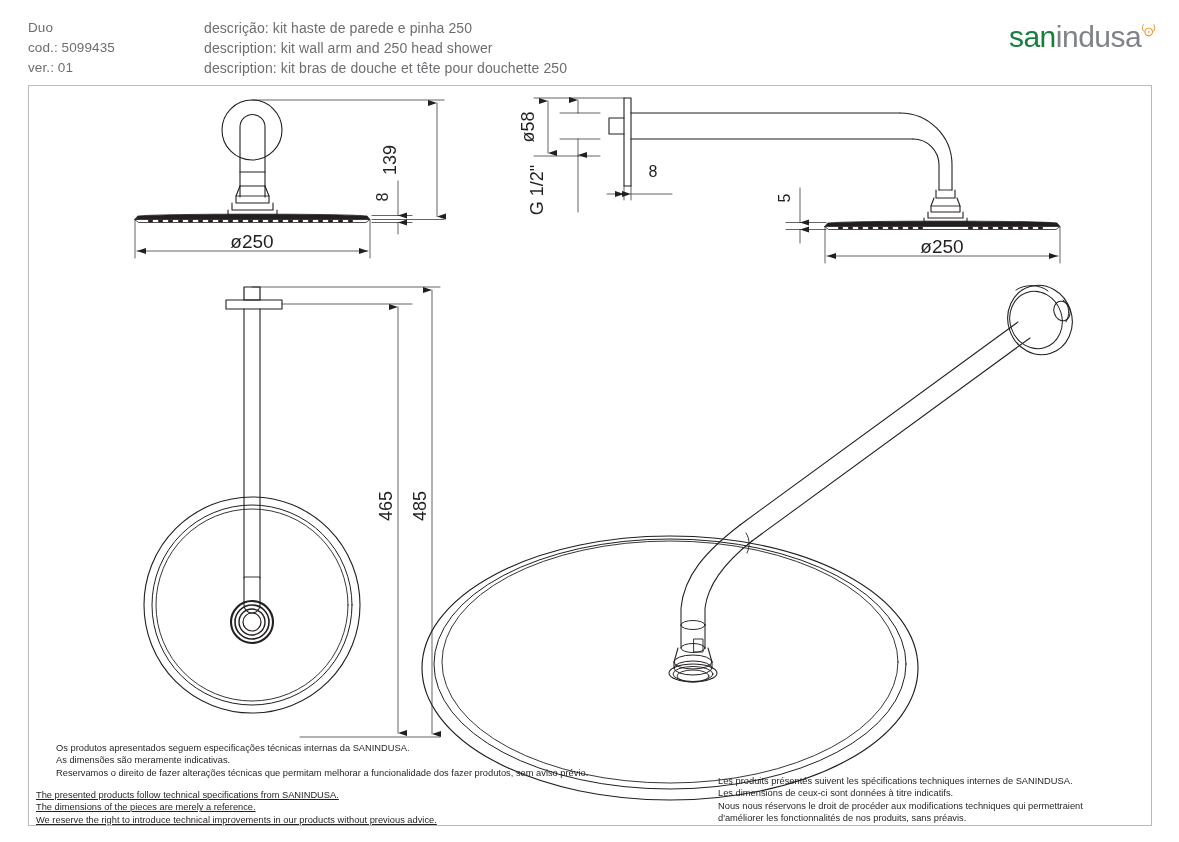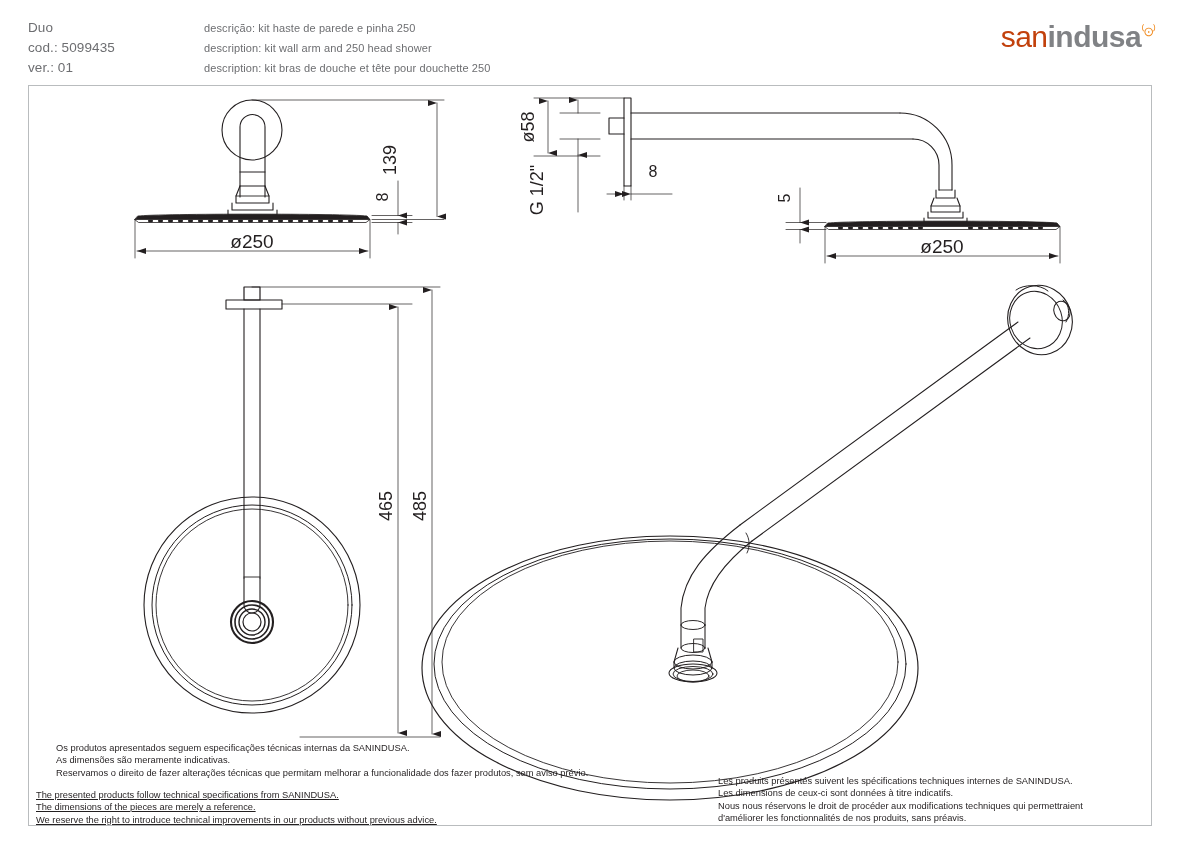--- a/index.html
+++ b/index.html
@@ -25,39 +25,39 @@
     top: 18px;
     font-size: 13.5px;
     line-height: 20px;
     color: #6d6e71;
     letter-spacing: 0.1px;
   }
   .hdr-desc {
     position: absolute;
     left: 204px;
     top: 18px;
-    font-size: 11px;
+    font-size: 14px;
     line-height: 20px;
     color: #6d6e71;
     letter-spacing: 0.1px;
   }
   .hdr-line { white-space: nowrap; }
 
   
   .logo {
     position: absolute;
     right: 24px;
     top: 20px;
     font-size: 30px;
     letter-spacing: -0.5px;
     font-weight: 400;
     white-space: nowrap;
   }
-  .logo .san { color: #c2410c; }
-  .logo .indusa { color: #808285; font-weight: bold; }
+  .logo .san { color: #15803d; }
+  .logo .indusa { color: #808285; }
   .logo .tm {
     color: #f08a1e;
     font-size: 13px;
     vertical-align: super;
     letter-spacing: -1px;
   }
 
   
   #frame {
     position: absolute;

